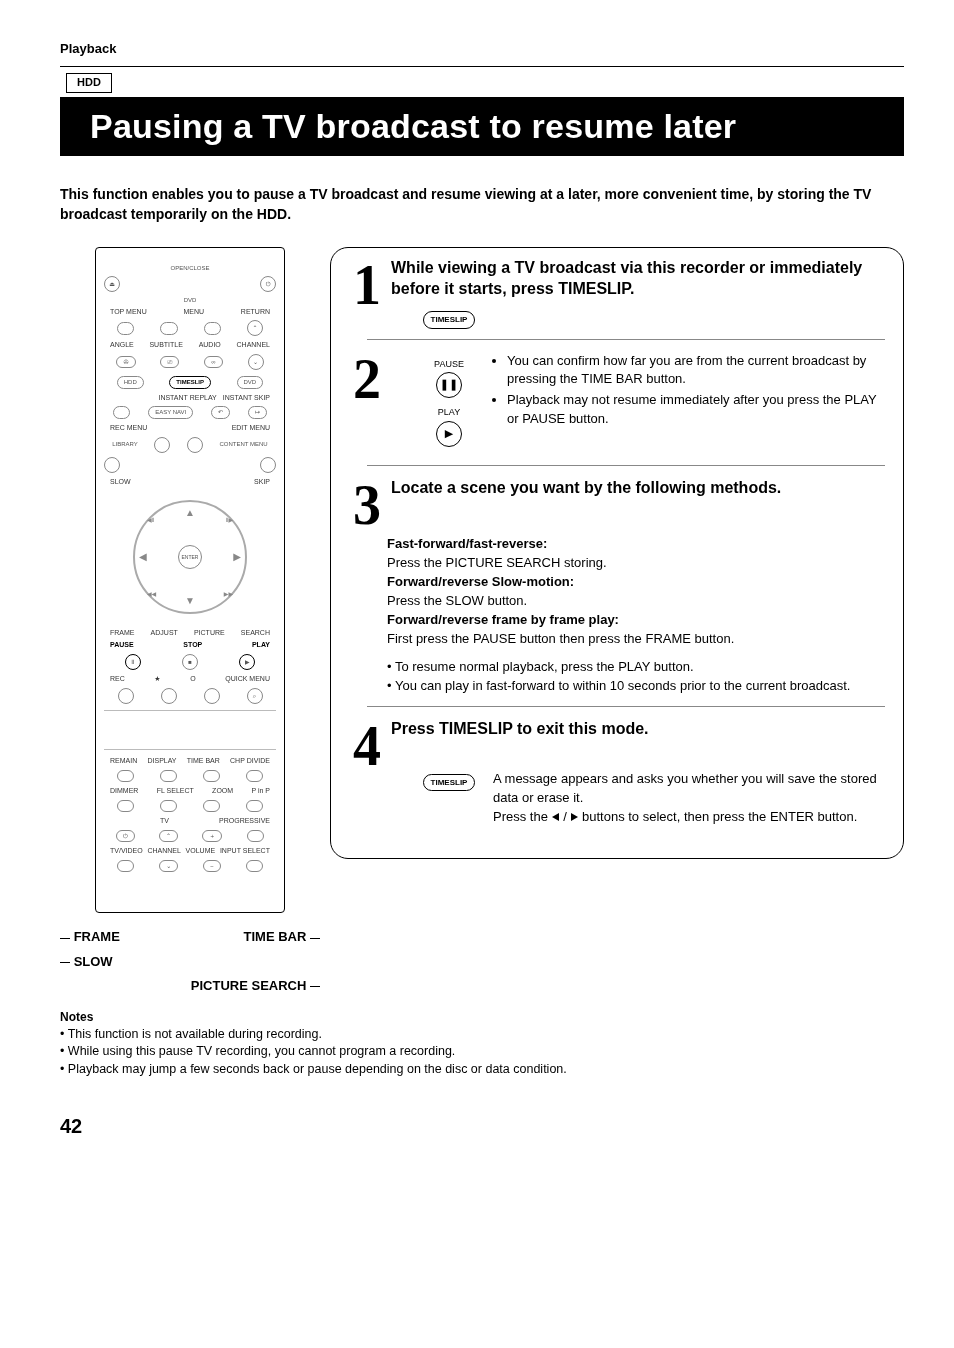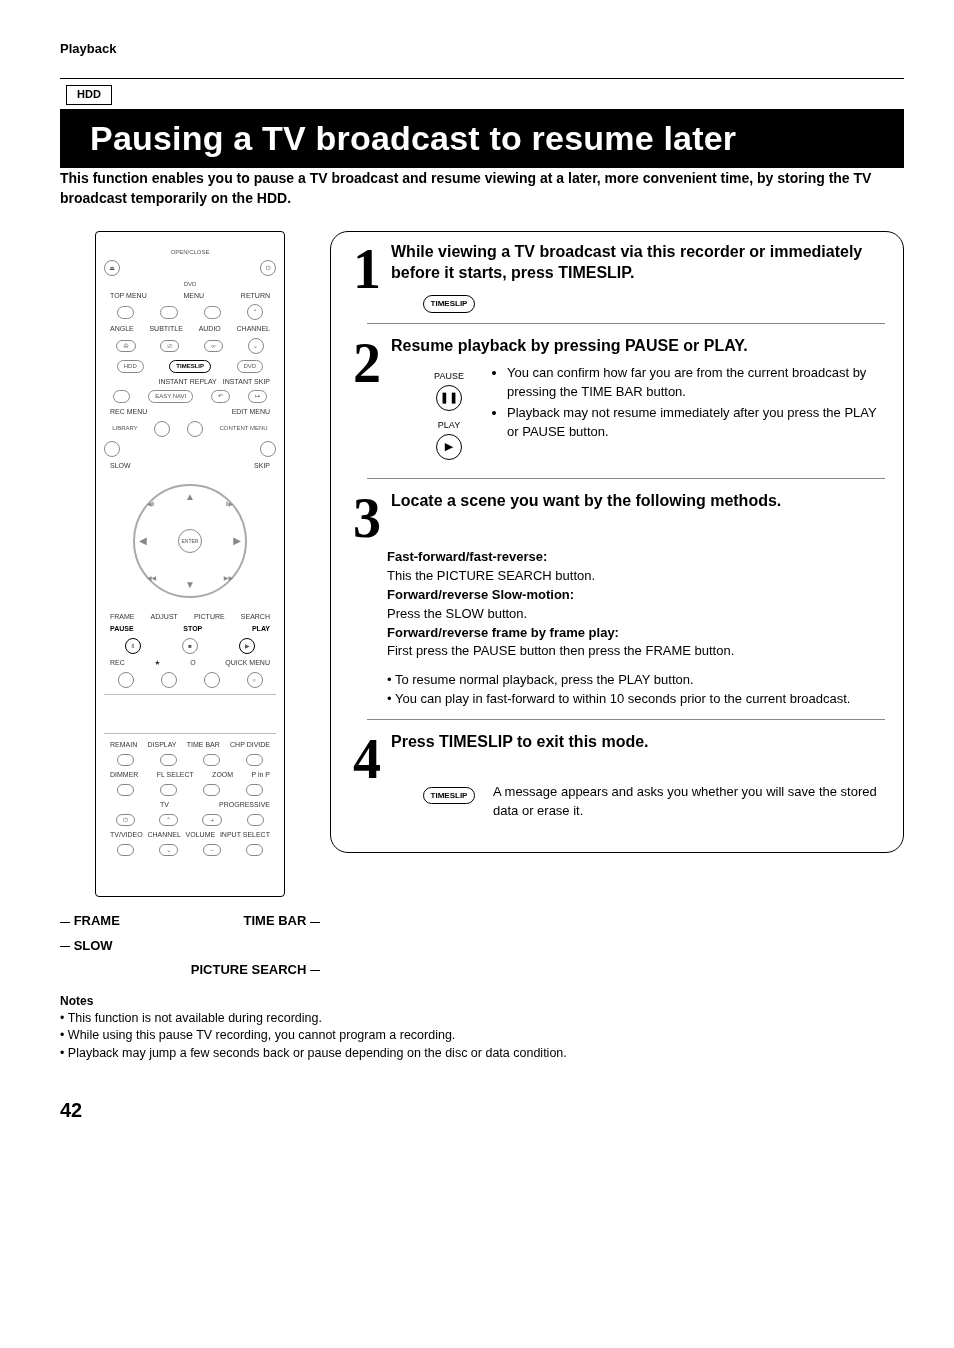--- a/index.html
+++ b/index.html
@@ -10,21 +10,21 @@
     width: 954px;
     padding: 40px 50px 30px 60px;
     font-size: 13px;
     line-height: 1.4;
   }
 
   .section-label {
     font-weight: bold;
     font-size: 13px;
     border-bottom: 1px solid #000;
-    padding-bottom: 20px;
+    padding-bottom: 8px;
     margin-bottom: 6px;
   }
 
   .hdd-tag {
     display: inline-block;
     border: 1px solid #000;
     padding: 1px 10px;
     font-size: 11px;
     font-weight: bold;
     margin-left: 6px;
@@ -36,21 +36,21 @@
     font-size: 34px;
     font-weight: bold;
     padding: 6px 8px 6px 30px;
     margin-top: 4px;
     letter-spacing: 0.2px;
   }
 
   .intro {
     font-weight: bold;
     font-size: 14px;
-    margin: 0 0 22px;
+    margin: 28px 0 22px;
     line-height: 1.45;
   }
 
   .main-row {
     display: flex;
     gap: 10px;
     align-items: flex-start;
   }
 
   
@@ -381,21 +381,20 @@
             <span class="timeslip-btn">TIMESLIP</span>
           </div>
         </div>
       </div>
     </div>
     <hr class="sep">
 
     <div class="step">
       <div class="step-num">2</div>
       <div class="step-body">
-        <div class="step-head">Resume playback by pressing PAUSE or PLAY.</div>
         <div class="step-detail">
           <div class="btn-col">
             <div class="lbl">PAUSE</div>
             <div class="round-btn">❚❚</div>
             <div class="lbl">PLAY</div>
             <div class="round-btn">▶</div>
           </div>
           <div class="text-col">
             <ul>
               <li>You can confirm how far you are from the current broadcast by pressing the TIME BAR button.</li>
@@ -408,41 +407,44 @@
     <hr class="sep">
 
     <div class="step">
       <div class="step-num">3</div>
       <div class="step-body">
         <div class="step-head">Locate a scene you want by the following methods.</div>
       </div>
     </div>
     <div class="step3-body">
       <div class="subhead">Fast-forward/fast-reverse:</div>
-      <div>This the PICTURE SEARCH button.</div>
+      <div>Press the PICTURE SEARCH storing.</div>
       <div class="subhead">Forward/reverse Slow-motion:</div>
       <div>Press the SLOW button.</div>
       <div class="subhead">Forward/reverse frame by frame play:</div>
       <div>First press the PAUSE button then press the FRAME button.</div>
       <div style="height:10px"></div>
       <div>• <span>To resume normal playback, press the PLAY button.</span></div>
       <div>• <span>You can play in fast-forward to within 10 seconds prior to the current broadcast.</span></div>
     </div>
     <hr class="sep">
 
     <div class="step">
       <div class="step-num">4</div>
       <div class="step-body">
         <div class="step-head">Press TIMESLIP to exit this mode.</div>
         <div class="step-detail" style="margin-top:30px">
           <div class="btn-col">
             <span class="timeslip-btn">TIMESLIP</span>
           </div>
           <div class="text-col">
             <div>A message appears and asks you whether you will save the stored data or erase it.</div>
+            <div>
+              <span>Press the </span><span class="tri left"></span> / <span class="tri right"></span><span> buttons to select, then press the ENTER button.</span>
+            </div>
           </div>
         </div>
       </div>
     </div>
 
   </div>
 </div>
 
 <div class="notes">
   <div class="notes-head">Notes</div>

